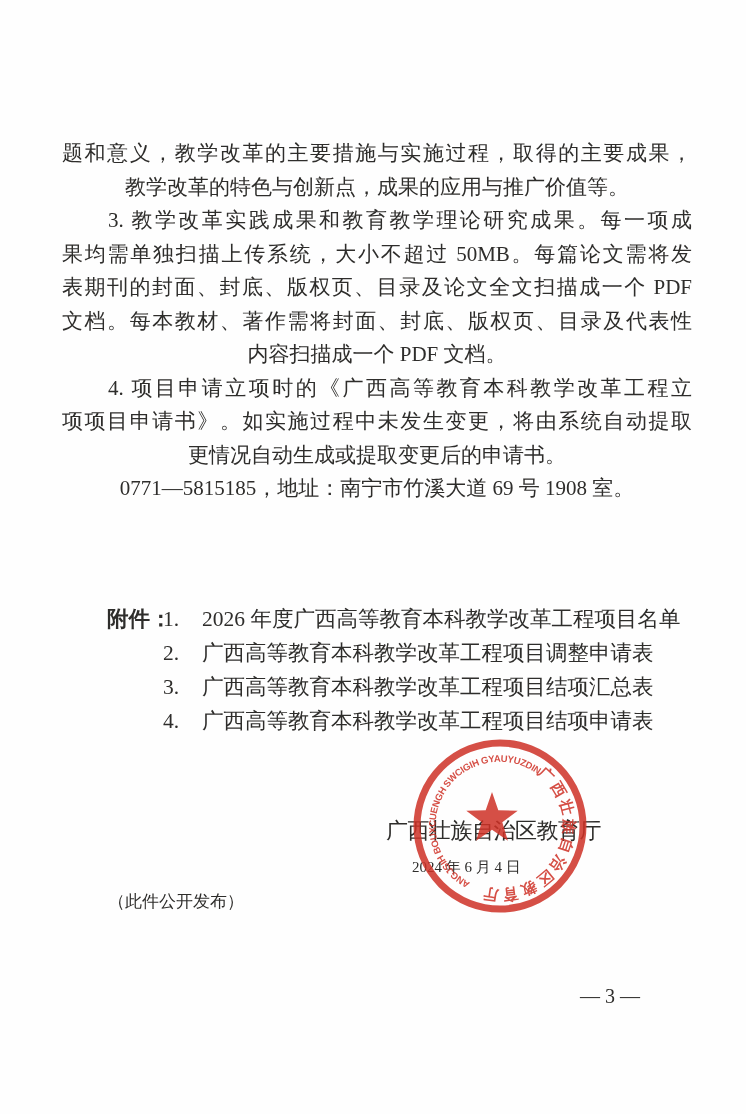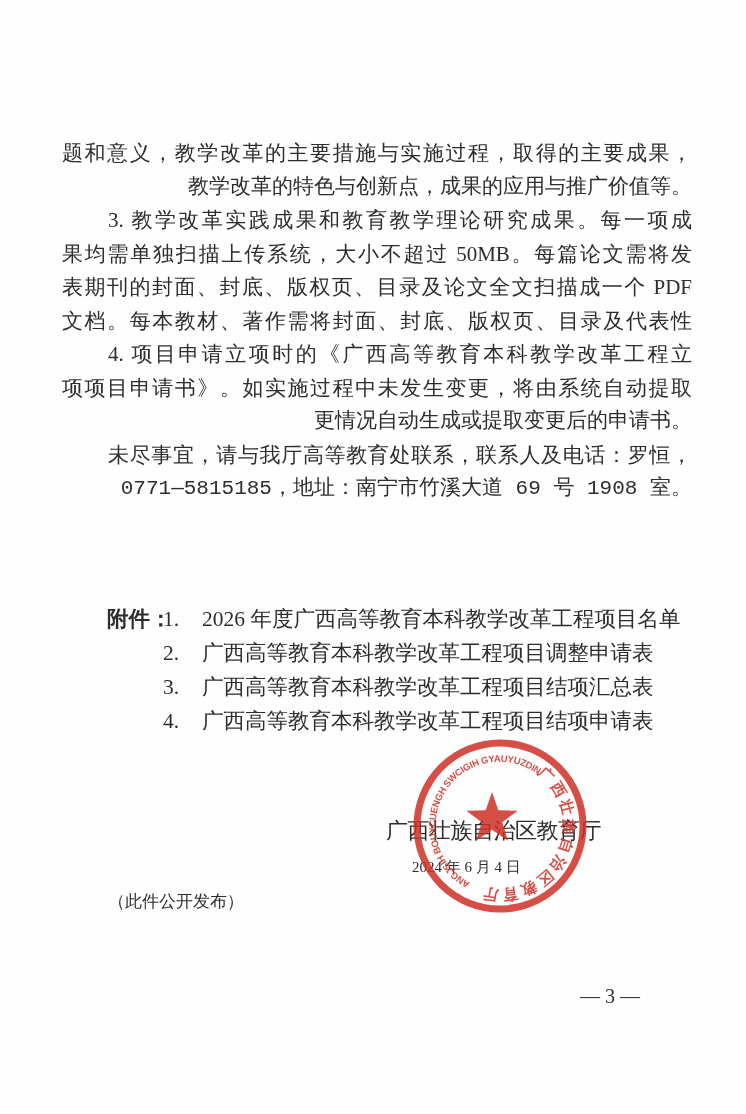--- a/index.html
+++ b/index.html
@@ -11,21 +11,21 @@
     font-family:"Liberation Serif","DejaVu Serif",serif;
     color:#2e2d2b;
   }
   
   .body-text{
     position:absolute;left:62px;top:137px;width:630px;
     font-size:21px;line-height:33.5px;
   }
   .bline{white-space:normal;}
   .j{text-align:justify;text-align-last:justify;}
-  .n{text-align:right;font-family:Liberation Mono, monospace;}
+  .n{text-align:center;}
   .ind{text-indent:46px;}
   
   .attachments{
     position:absolute;left:107px;top:602px;width:600px;
     font-size:21.5px;line-height:34px;
   }
   .att-row{white-space:nowrap;}
   .att-label{display:inline-block;width:56px;font-weight:bold;}
   .att-cont{display:inline-block;width:56px;}
   .att-num{display:inline-block;width:39px;}
@@ -47,24 +47,24 @@
 
 <div class="page">
 
   <div class="body-text">
     <div class="bline j">题和意义，教学改革的主要措施与实施过程，取得的主要成果，</div>
     <div class="bline n">教学改革的特色与创新点，成果的应用与推广价值等。</div>
     <div class="bline j ind">3. 教学改革实践成果和教育教学理论研究成果。每一项成</div>
     <div class="bline j">果均需单独扫描上传系统，大小不超过 50MB。每篇论文需将发</div>
     <div class="bline j">表期刊的封面、封底、版权页、目录及论文全文扫描成一个 PDF</div>
     <div class="bline j">文档。每本教材、著作需将封面、封底、版权页、目录及代表性</div>
+    <div class="bline n">内容扫描成一个 PDF 文档。</div>
     <div class="bline j ind">4. 项目申请立项时的《广西高等教育本科教学改革工程立</div>
     <div class="bline j">项项目申请书》。如实施过程中未发生变更，将由系统自动提取</div>
     <div class="bline n">更情况自动生成或提取变更后的申请书。</div>
-    <div class="bline j ind">未尽事宜，请与我厅高等教育处联系，联系人及电话：罗恒，</div>
     <div class="bline n">0771—5815185，地址：南宁市竹溪大道 69 号 1908 室。</div>
   </div>
 
   <div class="attachments">
     <div class="att-row">
       <span class="att-label">附件：</span><span class="att-num">1.</span><span>2026 年度广西高等教育本科教学改革工程项目名单</span>
     </div>
     <div class="att-row">
       <span class="att-cont"></span><span class="att-num">2.</span><span>广西高等教育本科教学改革工程项目调整申请表</span>
     </div>

